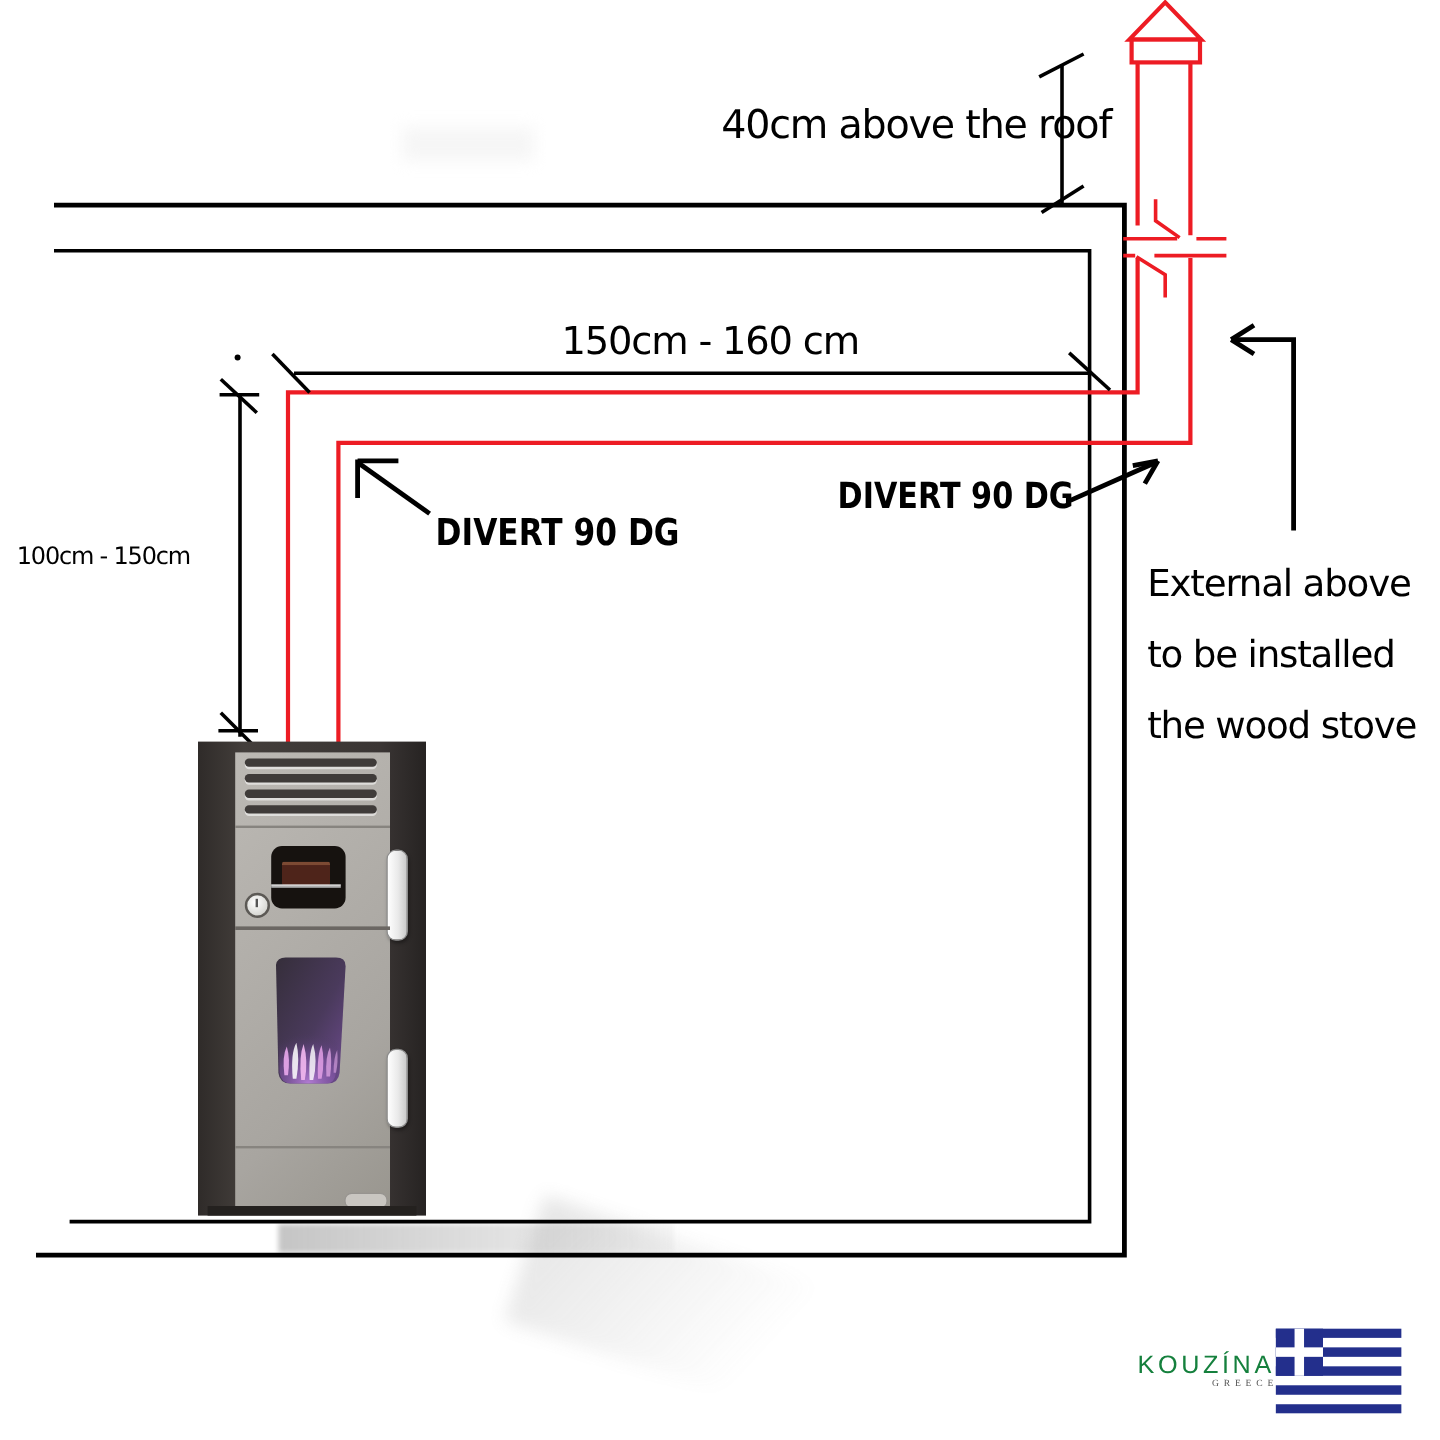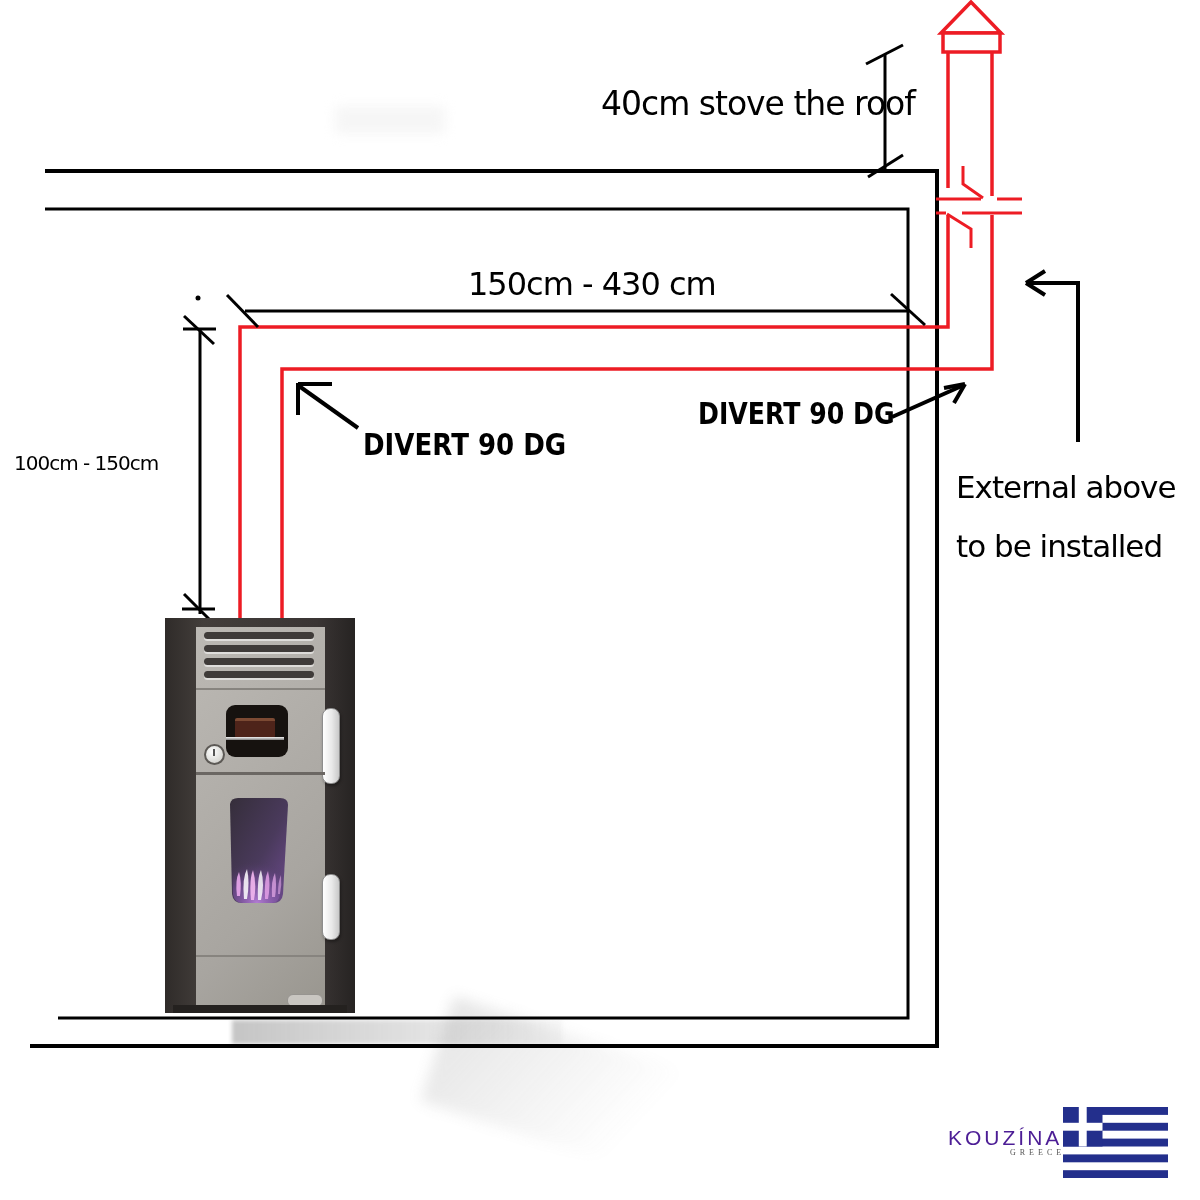--- a/index.html
+++ b/index.html
@@ -37,21 +37,21 @@
 
   .shadow1{position:absolute;left:232px;top:1020px;width:330px;height:24px;z-index:0;
         background:linear-gradient(90deg,rgba(110,110,110,.40),rgba(190,190,190,.12));filter:blur(2px);}
   .shadow2{position:absolute;left:430px;top:1040px;width:300px;height:110px;z-index:0;opacity:.45;
         background:linear-gradient(115deg,rgba(150,150,150,.55),rgba(255,255,255,0) 70%);
         transform:rotate(18deg);filter:blur(7px);}
   .smudge{position:absolute;left:335px;top:106px;width:110px;height:28px;background:#ededed;opacity:.5;filter:blur(6px);z-index:0;}
 
   
   #logo{position:absolute;left:948px;top:1104px;z-index:3;}
-  #logo .brand{font-size:21px;letter-spacing:3px;font-weight:500;color:#4c1d95;position:absolute;left:0;top:22px;}
+  #logo .brand{font-size:21px;letter-spacing:3px;font-weight:500;color:#15803d;position:absolute;left:0;top:22px;}
   #logo .country{font-size:8px;letter-spacing:4px;color:#555;position:absolute;left:62px;top:44px;font-family:Liberation Serif, serif;}
   #flag{position:absolute;left:1063px;top:1107px;z-index:3;}
 </style>
 </head>
 <body>
 
 <div id="canvas">
 
   <div class="smudge"></div>
   <div class="shadow1"></div>
@@ -159,33 +159,34 @@
         <path d="M58 98 Q58 85 61 79 Q62 89 60 98 Z" fill="#cf9ad8" opacity=".7"></path>
       </g>
     </svg>
 
     <div class="handle" style="top:256px;height:64px;"></div>
     <div class="seam" style="top:337px;left:31px;right:30px;"></div>
     <div class="badge"></div>
     <div class="base"></div>
   </div>
 
-  <div class="label dim-label" style="left:601px;top:84px;font-size:33px;">40cm stove the roof</div>
-
-  <div class="label dim-label" style="left:468px;top:265px;font-size:32px;">150cm - 430 cm</div>
+  <div class="label dim-label" style="left:601px;top:84px;font-size:33px;">40cm above the roof</div>
+
+  <div class="label dim-label" style="left:468px;top:265px;font-size:32px;">150cm - 160 cm</div>
 
   <div class="label dim-label" style="left:14px;top:451px;font-size:20px;">100cm - 150cm</div>
 
   <div class="label divert-label" style="left:363px;top:426px;font-size:31px;">DIVERT 90 DG</div>
 
   <div class="label divert-label" style="left:698px;top:396px;font-size:30px;">DIVERT 90 DG</div>
 
   <div class="label note" style="left:956px;top:458px;font-size:31px;">
     <div>External above</div>
     <div>to be installed</div>
+    <div>the wood stove</div>
   </div>
 
   <div id="logo">
     <div class="brand">KOUZÍNA</div>
     <div class="country">GREECE</div>
   </div>
 
   <svg id="flag" width="105" height="71" viewBox="0 0 105 71">
     <rect x="0" y="0" width="105" height="71" fill="#ffffff"></rect>
     <g fill="var(--flag-blue)">

